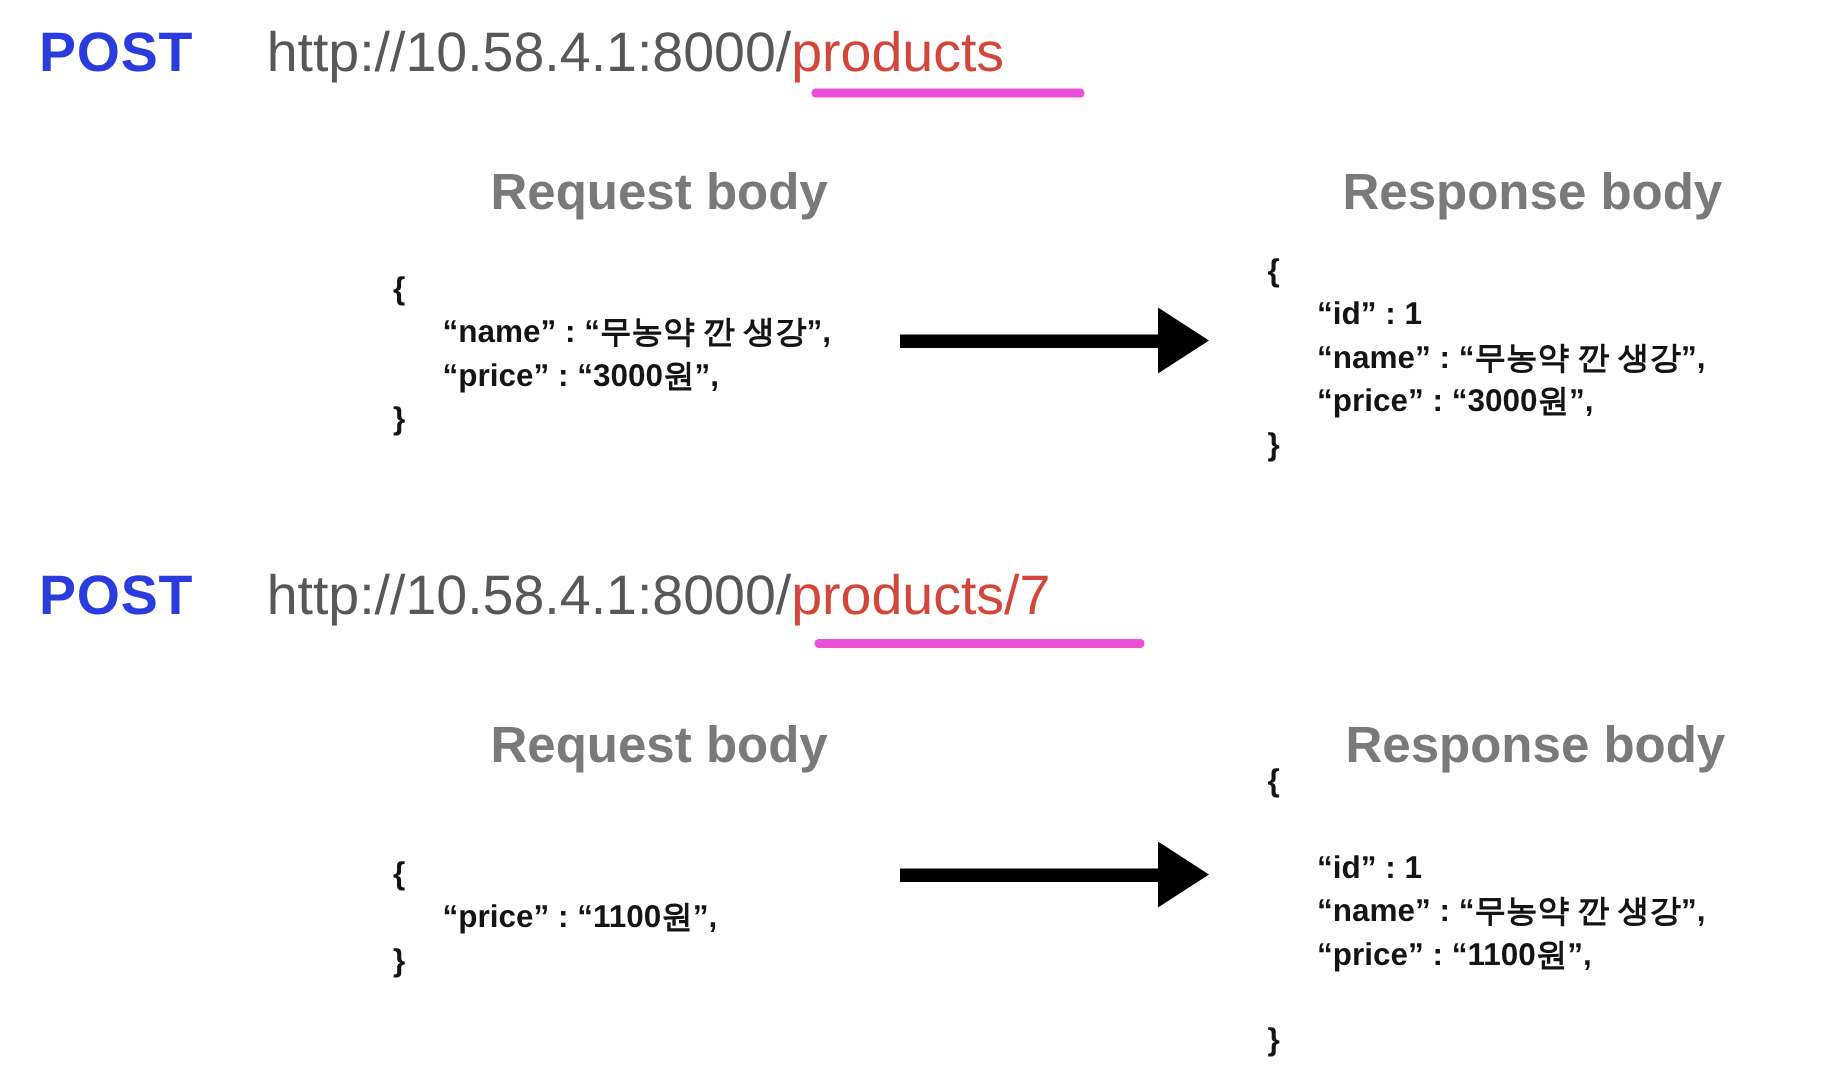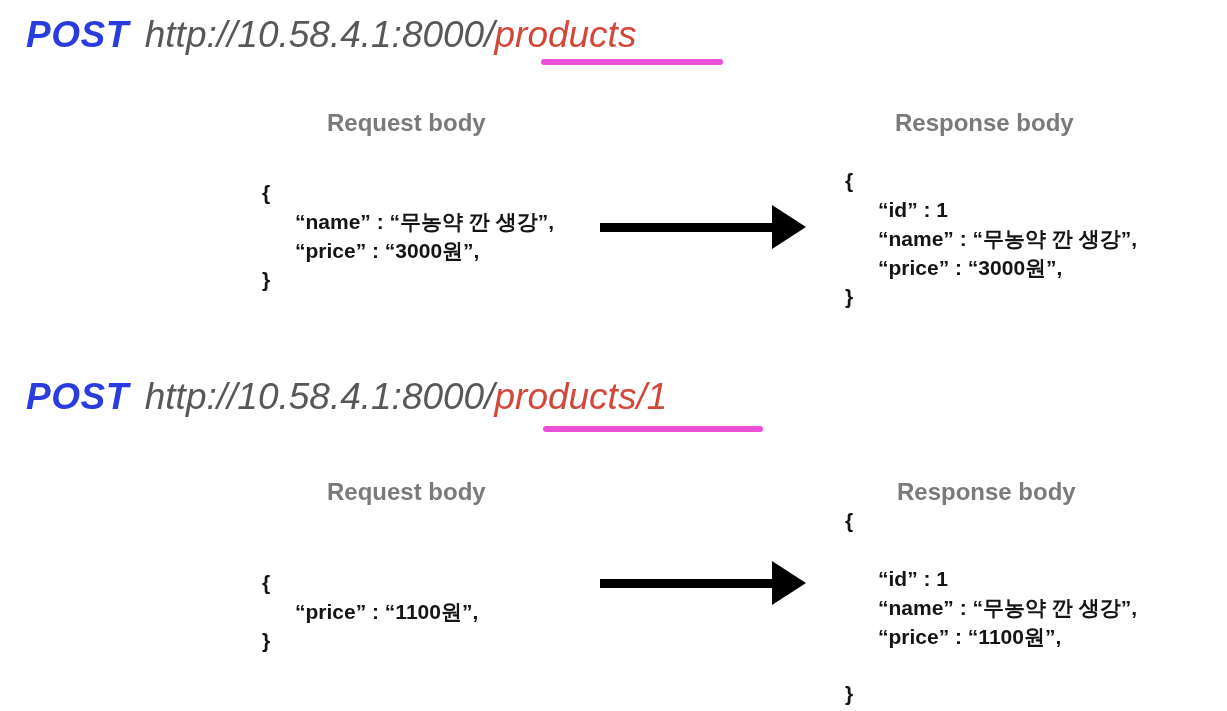--- a/index.html
+++ b/index.html
@@ -12,42 +12,41 @@
   .canvas {
     position: relative;
     width: 1227px; height: 711px;
     background: #ffffff;
   }
   .endpoint {
     position: absolute;
     left: 26px;
     display: flex;
     align-items: flex-end;
-    column-gap: 16px;
+    column-gap: 49px;
     font-size: 37px;
     line-height: 1;
     white-space: nowrap;
-    font-style: italic;
   }
   .endpoint .method {
     font-weight: bold;
     color: var(--method_blue, #2B3CDF);
     letter-spacing: 0.5px;
   }
   .endpoint .url { color: var(--url_gray, #58585A); }
   .endpoint .url-resource { color: var(--resource_red, #D3463A); }
   .hl-underline {
     position: absolute;
     height: 6px;
     border-radius: 3px;
     background: var(--underline_magenta, #EC4FD9);
   }
   .panel-title {
     position: absolute;
-    font-size: 24px;
+    font-size: 34px;
     font-weight: bold;
     color: var(--heading_gray, #7A7A7C);
     line-height: 1;
     white-space: nowrap;
   }
   .json-block {
     position: absolute;
     font-size: 21px;
     font-weight: bold;
     color: var(--body_black, #141414);
@@ -89,21 +88,21 @@
   <div class="json-block" style="left:845px; top:166px">
     <div class="brace">{</div>
     <div class="json-line">“id” : 1</div>
     <div class="json-line">“name” : “무농약 깐 생강”,</div>
     <div class="json-line">“price” : “3000원”,</div>
     <div class="brace">}</div>
   </div>
 
   <div class="endpoint" style="top:378px">
     <span class="method">POST</span>
-    <span class="url"><span>http://10.58.4.1:8000/</span><span class="url-resource">products/1</span></span>
+    <span class="url"><span>http://10.58.4.1:8000/</span><span class="url-resource">products/7</span></span>
   </div>
   <div class="hl-underline" style="left:543px; top:426px; width:220px"></div>
 
   <div class="panel-title" style="left:327px; top:480px">Request body</div>
   <div class="panel-title" style="left:897px; top:480px">Response body</div>
 
   <div class="json-block" style="left:262px; top:568px">
     <div class="brace">{</div>
     <div class="json-line">“price” : “1100원”,</div>
     <div class="brace">}</div>

